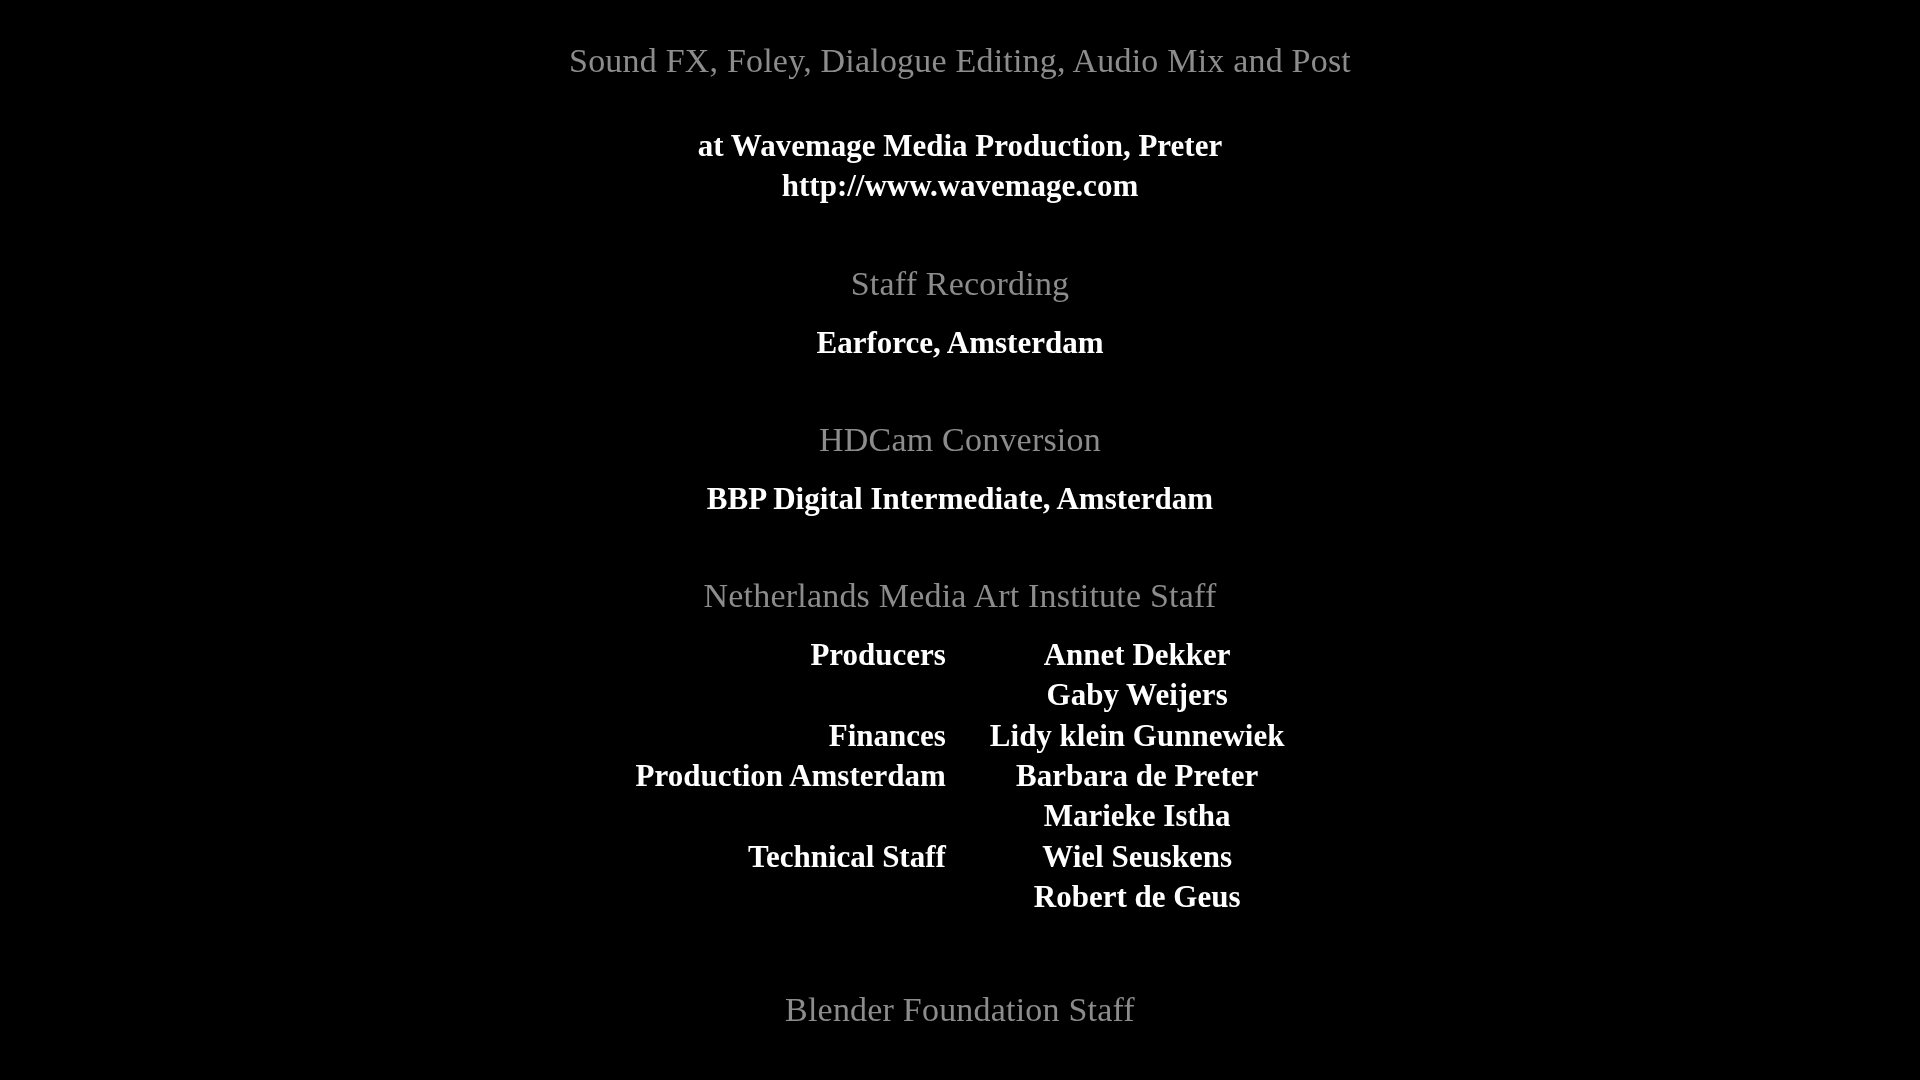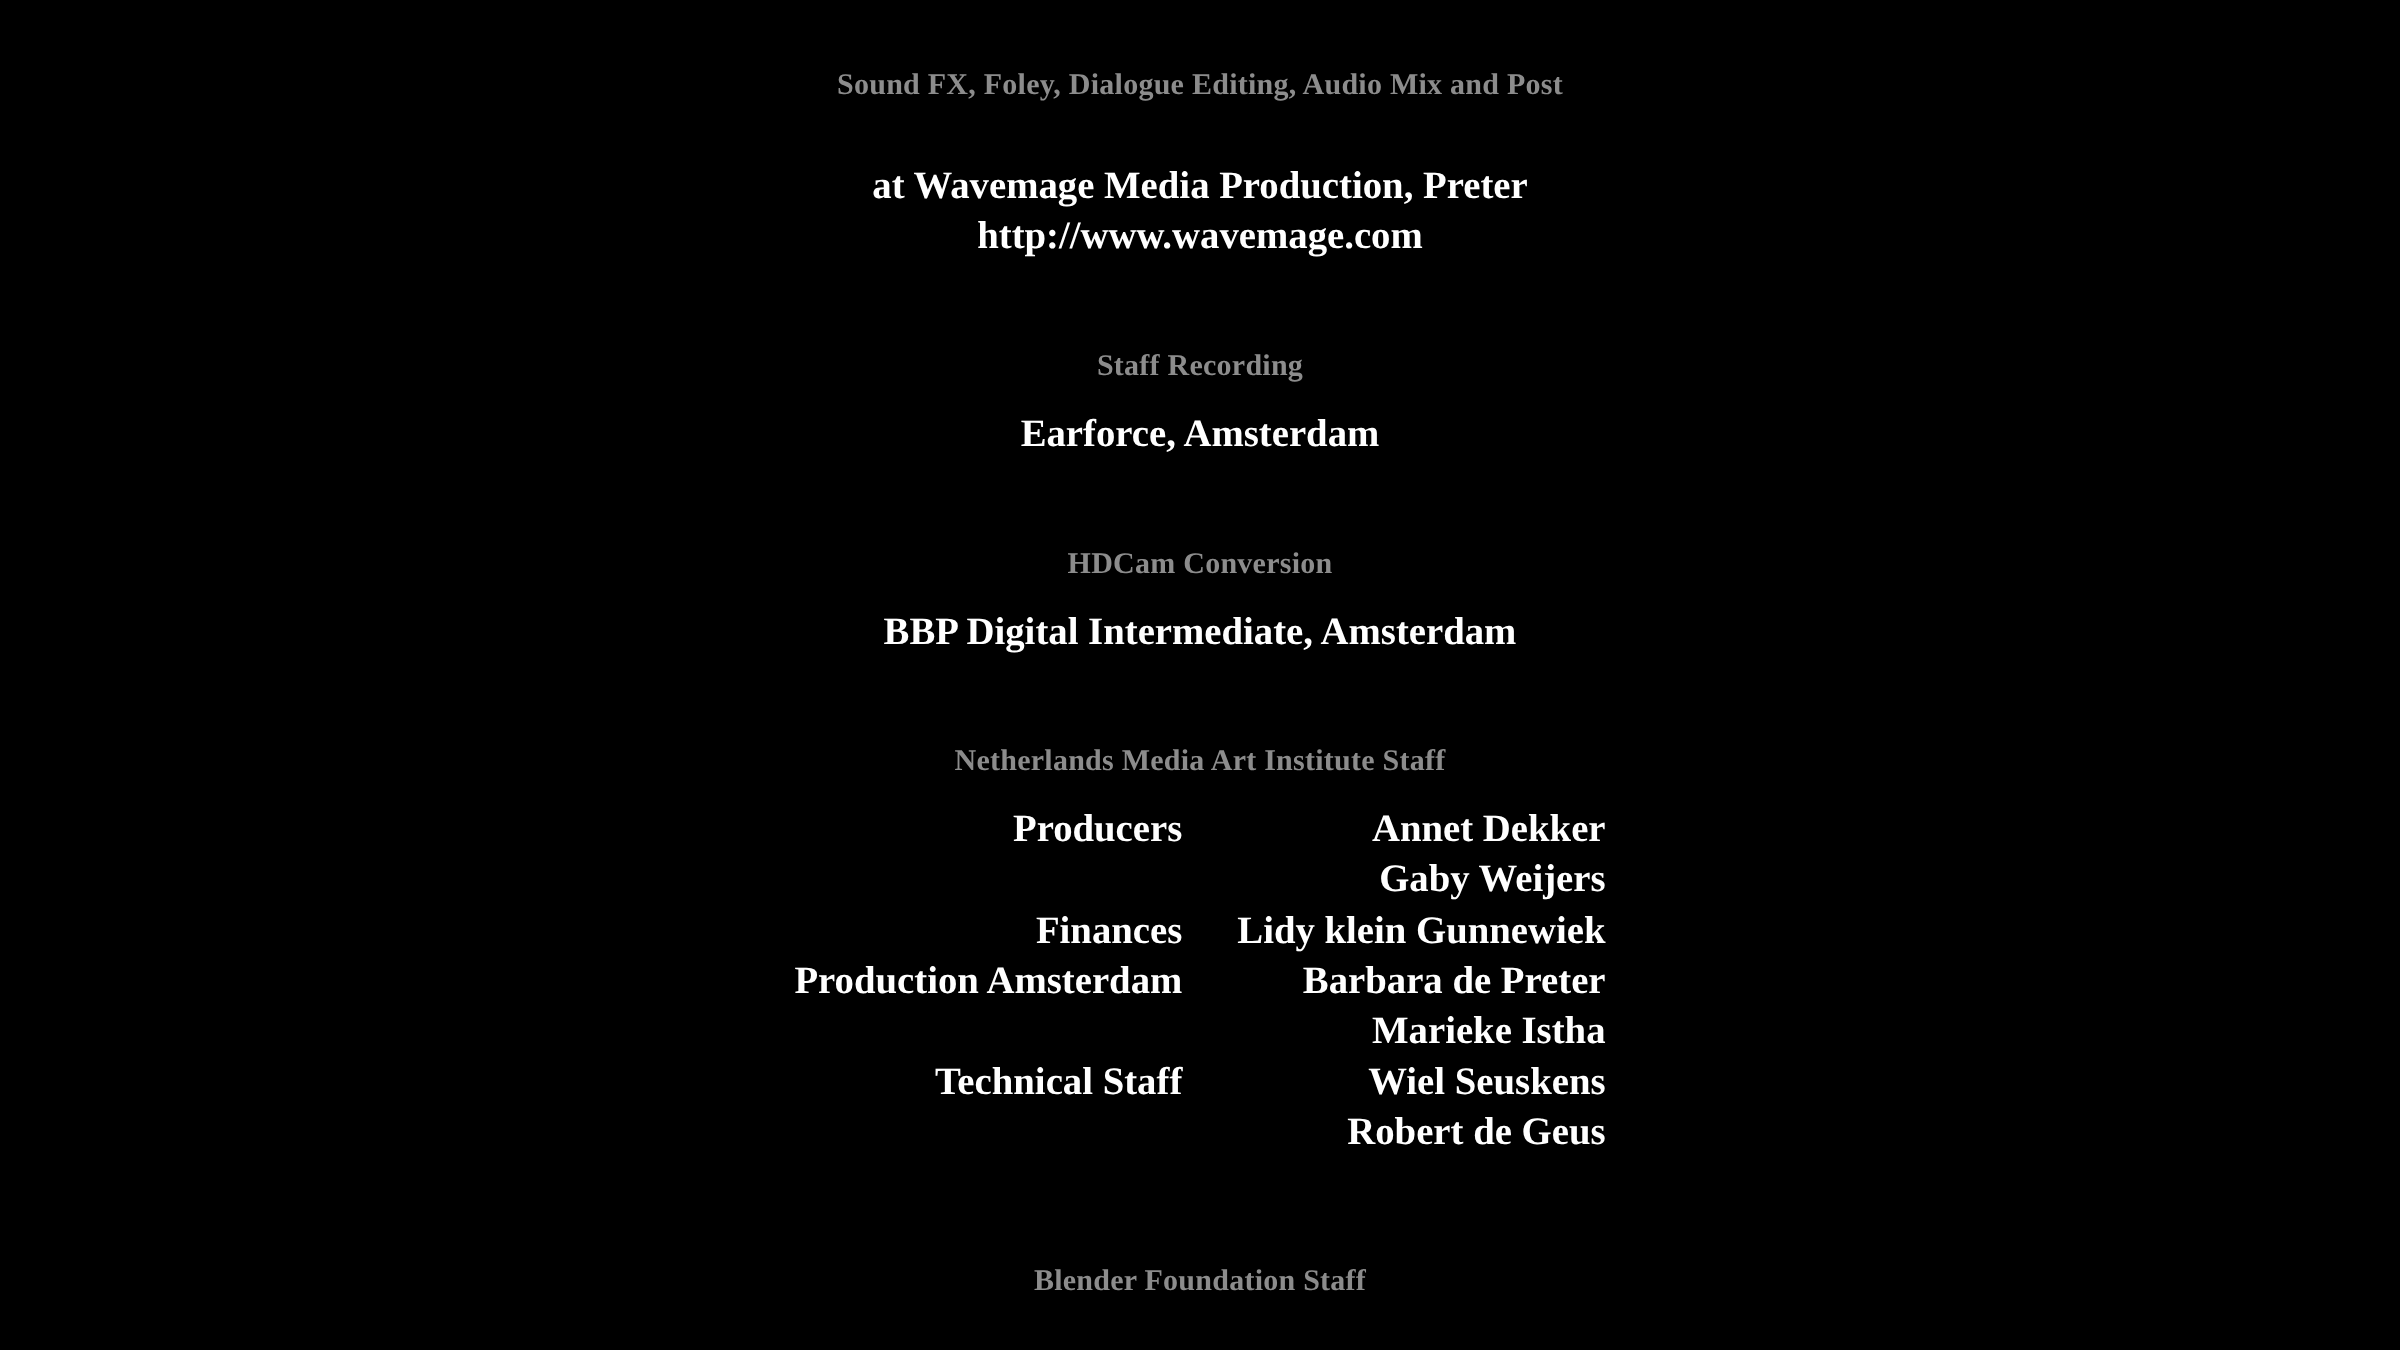--- a/index.html
+++ b/index.html
@@ -20,24 +20,24 @@
     height: 1080px;
     box-sizing: border-box;
     padding-top: 40px;
   }
   .section {
     width: 100%;
     text-align: center;
   }
   .section-title {
     color: #8c8c8c;
-    font-weight: bold;
-    font-size: 24px;
+    font-weight: normal;
+    font-size: 34px;
     line-height: 1.0;
-    margin: 16px 0 22px 0;
+    margin: 4px 0 22px 0;
     letter-spacing: 0.2px;
   }
   .credit-line {
     color: #ffffff;
     font-weight: bold;
     font-size: 31px;
     line-height: 1.30;
     margin: 0;
   }
   .gap-sm { height: 26px; }
@@ -55,21 +55,21 @@
     color: #ffffff;
     padding: 0;
     vertical-align: top;
   }
   .role-col {
     text-align: right;
     padding-right: 44px !important;
     white-space: nowrap;
   }
   .name-col {
-    text-align: right;
+    text-align: center;
     white-space: nowrap;
   }
 </style>
 </head>
 <body>
 
 <div id="credits">
 
   <div class="section">
     <div class="section-title">Sound FX, Foley, Dialogue Editing, Audio Mix and Post</div>

